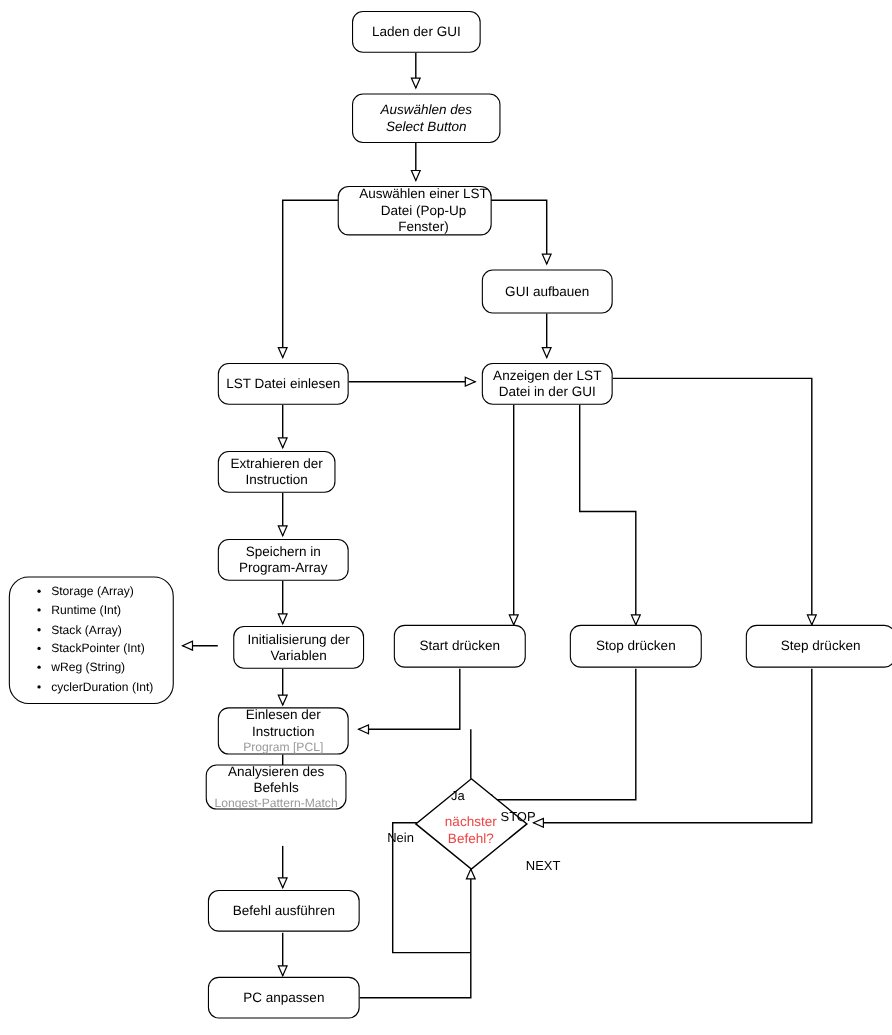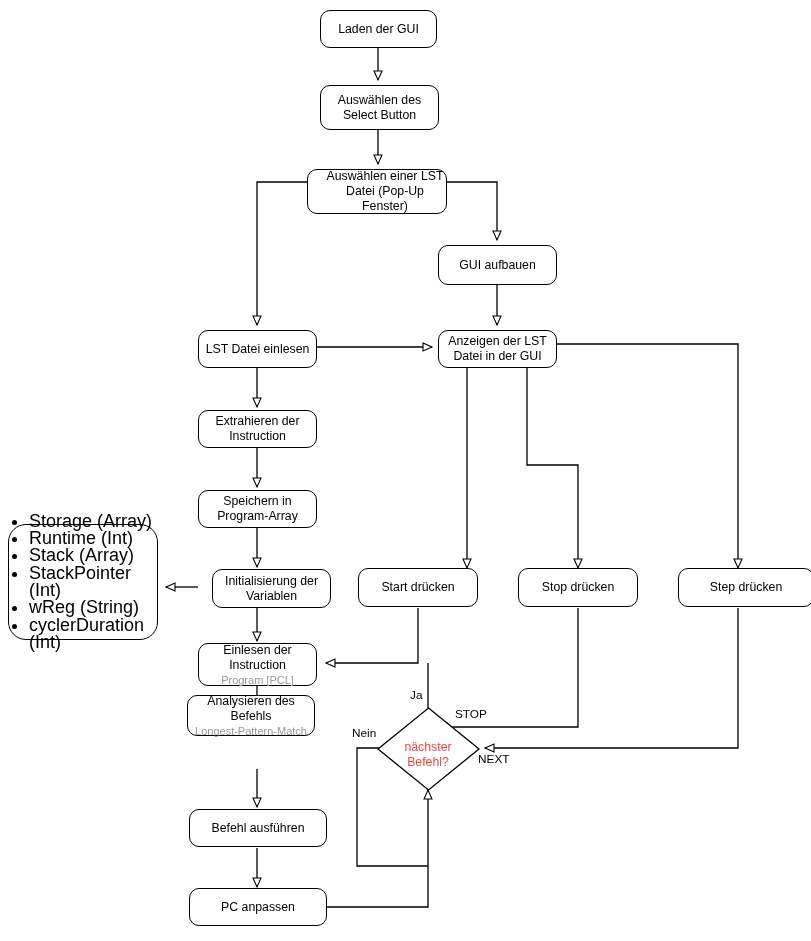--- a/index.html
+++ b/index.html
@@ -53,39 +53,40 @@
     border-radius: 18px;
     z-index: 2;
     display: flex;
     align-items: center;
     justify-content: center;
   }
   .varbox ul {
     margin: 0;
     padding: 0 0 0 20px;
     list-style: disc;
-    font-size: 18px;
+    font-size: 11px;
     line-height: 17.3px;
     color: #000000;
   }
   .diamond-label {
     position: absolute;
     font-size: 12.3px;
     line-height: 15px;
     color: #ef4444;
     text-align: center;
     z-index: 3;
     white-space: nowrap;
   }
   .edge-label {
     position: absolute;
     font-size: 11.8px;
     color: #000000;
     z-index: 3;
     white-space: nowrap;
+    margin-top: 28px;
   }
 </style>
 </head>
 <body>
 
 <div id="canvas">
 
   <svg id="edges" viewBox="0 0 811 941" xmlns="http://www.w3.org/2000/svg">
     <defs>
       <marker id="arrowOpen" markerWidth="12" markerHeight="12" refX="10" refY="5" orient="auto" markerUnits="userSpaceOnUse">
@@ -140,21 +141,21 @@
 
       <path d="M428,708 L428,663"></path>
 
     </g>
   </svg>
 
   <div class="node" style="left:320px; top:10px; width:117px; height:38px;">
     <span>Laden der GUI</span>
   </div>
 
-  <div class="node" style="left:320px; top:85px; width:119px; height:45px;">
+  <div class="node" style="left:320px; top:85px; width:135px; height:45px;font-style:italic;">
     <span>Auswählen des</span>
     <span>Select Button</span>
   </div>
 
   <div class="node" style="left:307px; top:169px; width:140px; height:45px;padding-left:16px;">
     <span>Auswählen einer LST</span>
     <span>Datei (Pop-Up Fenster)</span>
   </div>
 
   <div class="node" style="left:438px; top:245px; width:119px; height:40px;">
@@ -163,21 +164,21 @@
 
   <div class="node" style="left:198px; top:330px; width:119px; height:38px;">
     <span>LST Datei einlesen</span>
   </div>
 
   <div class="node" style="left:438px; top:330px; width:119px; height:38px;">
     <span>Anzeigen der LST</span>
     <span>Datei in der GUI</span>
   </div>
 
-  <div class="node" style="left:198px; top:410px; width:119px; height:38px;">
+  <div class="node" style="left:198px; top:410px; width:107px; height:38px;">
     <span>Extrahieren der</span>
     <span>Instruction</span>
   </div>
 
   <div class="node" style="left:198px; top:490px; width:119px; height:38px;">
     <span>Speichern in</span>
     <span>Program-Array</span>
   </div>
 
   <div class="node" style="left:212px; top:569px; width:119px; height:39px;">

